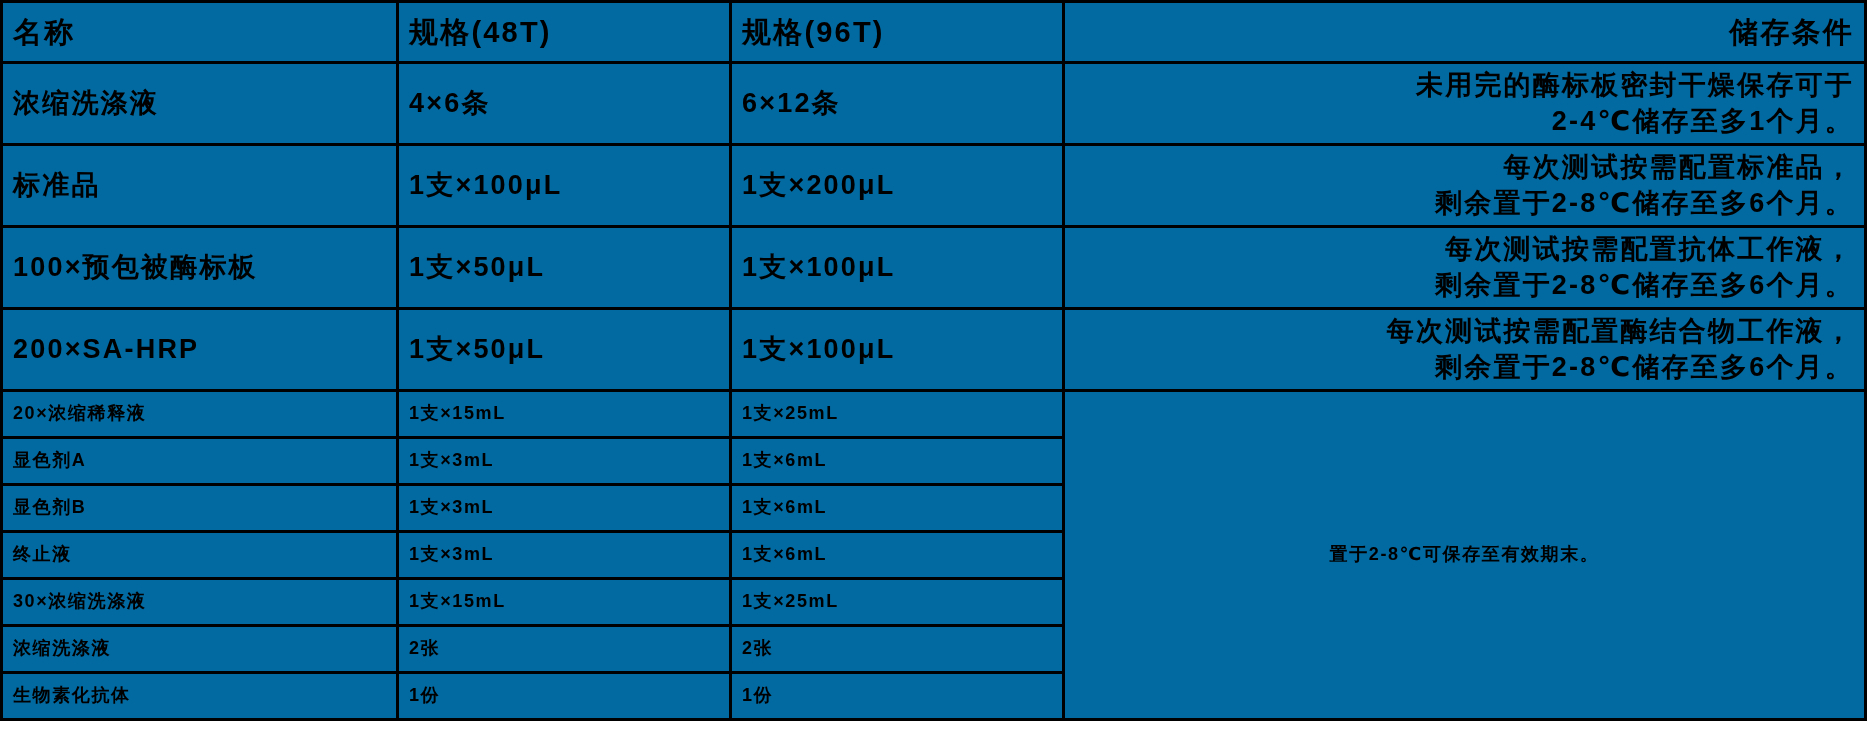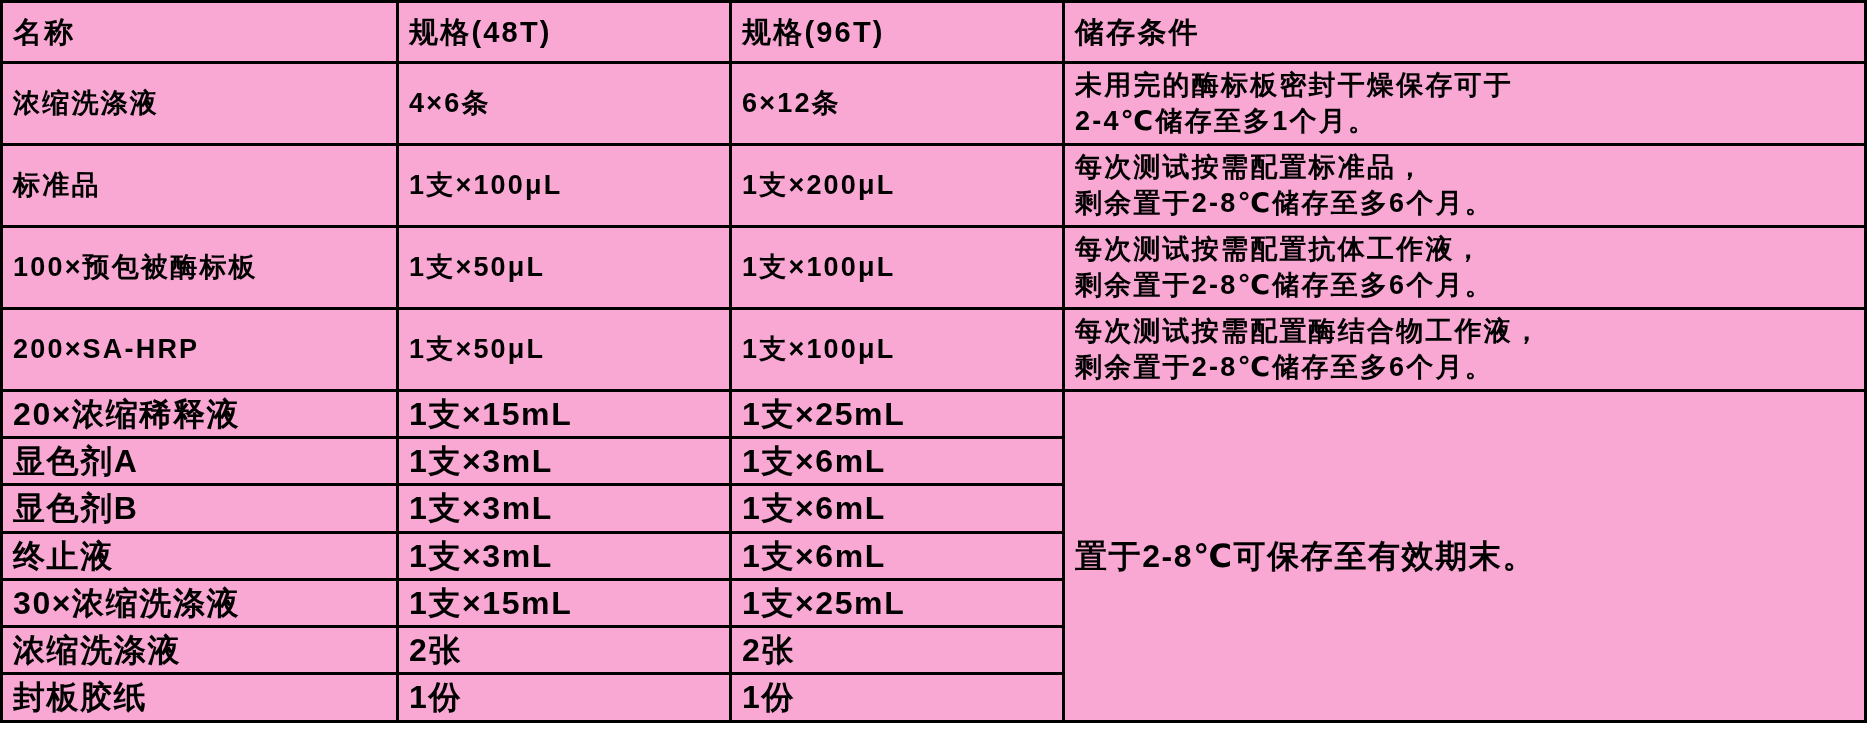--- a/index.html
+++ b/index.html
@@ -34,62 +34,62 @@
 
   table.kit-table th,
   table.kit-table td {
     border: 3px solid #000;
     padding: 0 10px;
     vertical-align: middle;
     font-size: 27px;
     line-height: 1.32;
     letter-spacing: 2.2px;
     font-weight: 700;
-    background: #f9a8d4;
+    background: #0369a1;
   }
   
   tr.header-row th {
     height: 58px;
     font-size: 29px;
     font-weight: 700;
   }
   th.h-name, th.h-48, th.h-96 {
     text-align: left;
   }
   th.h-store {
-    text-align: left;
+    text-align: right;
   }
   
   tr.big-row td {
     height: 79px;
   }
   tr.big-row td.cell-name,
   tr.big-row td.cell-48,
   tr.big-row td.cell-96 {
     text-align: left;
   }
   td.cell-store {
-    text-align: left;
+    text-align: right;
     line-height: 1.45;
   }
   
   tr.small-row td {
     height: 42px;
-    font-size: 32px;
+    font-size: 18px;
     letter-spacing: 1.6px;
   }
   tr.small-row td.cell-name,
   tr.small-row td.cell-48,
   tr.small-row td.cell-96 {
     text-align: left;
     padding-top: 1px;
     padding-bottom: 1px;
   }
   td.store-merged {
-    text-align: left;
+    text-align: center;
     vertical-align: middle;
     font-size: 27px;
     letter-spacing: 2.2px;
   }
   .line { display: block; }
 </style>
 </head>
 <body>
 
 <div class="sheet">
@@ -175,19 +175,19 @@
         <td class="cell-name">30×浓缩洗涤液</td>
         <td class="cell-48">1支×15mL</td>
         <td class="cell-96">1支×25mL</td>
       </tr>
       <tr class="small-row">
         <td class="cell-name">浓缩洗涤液</td>
         <td class="cell-48">2张</td>
         <td class="cell-96">2张</td>
       </tr>
       <tr class="small-row">
-        <td class="cell-name">封板胶纸</td>
+        <td class="cell-name">生物素化抗体</td>
         <td class="cell-48">1份</td>
         <td class="cell-96">1份</td>
       </tr>
     </tbody>
   </table>
 </div>
 
 </body></html>

